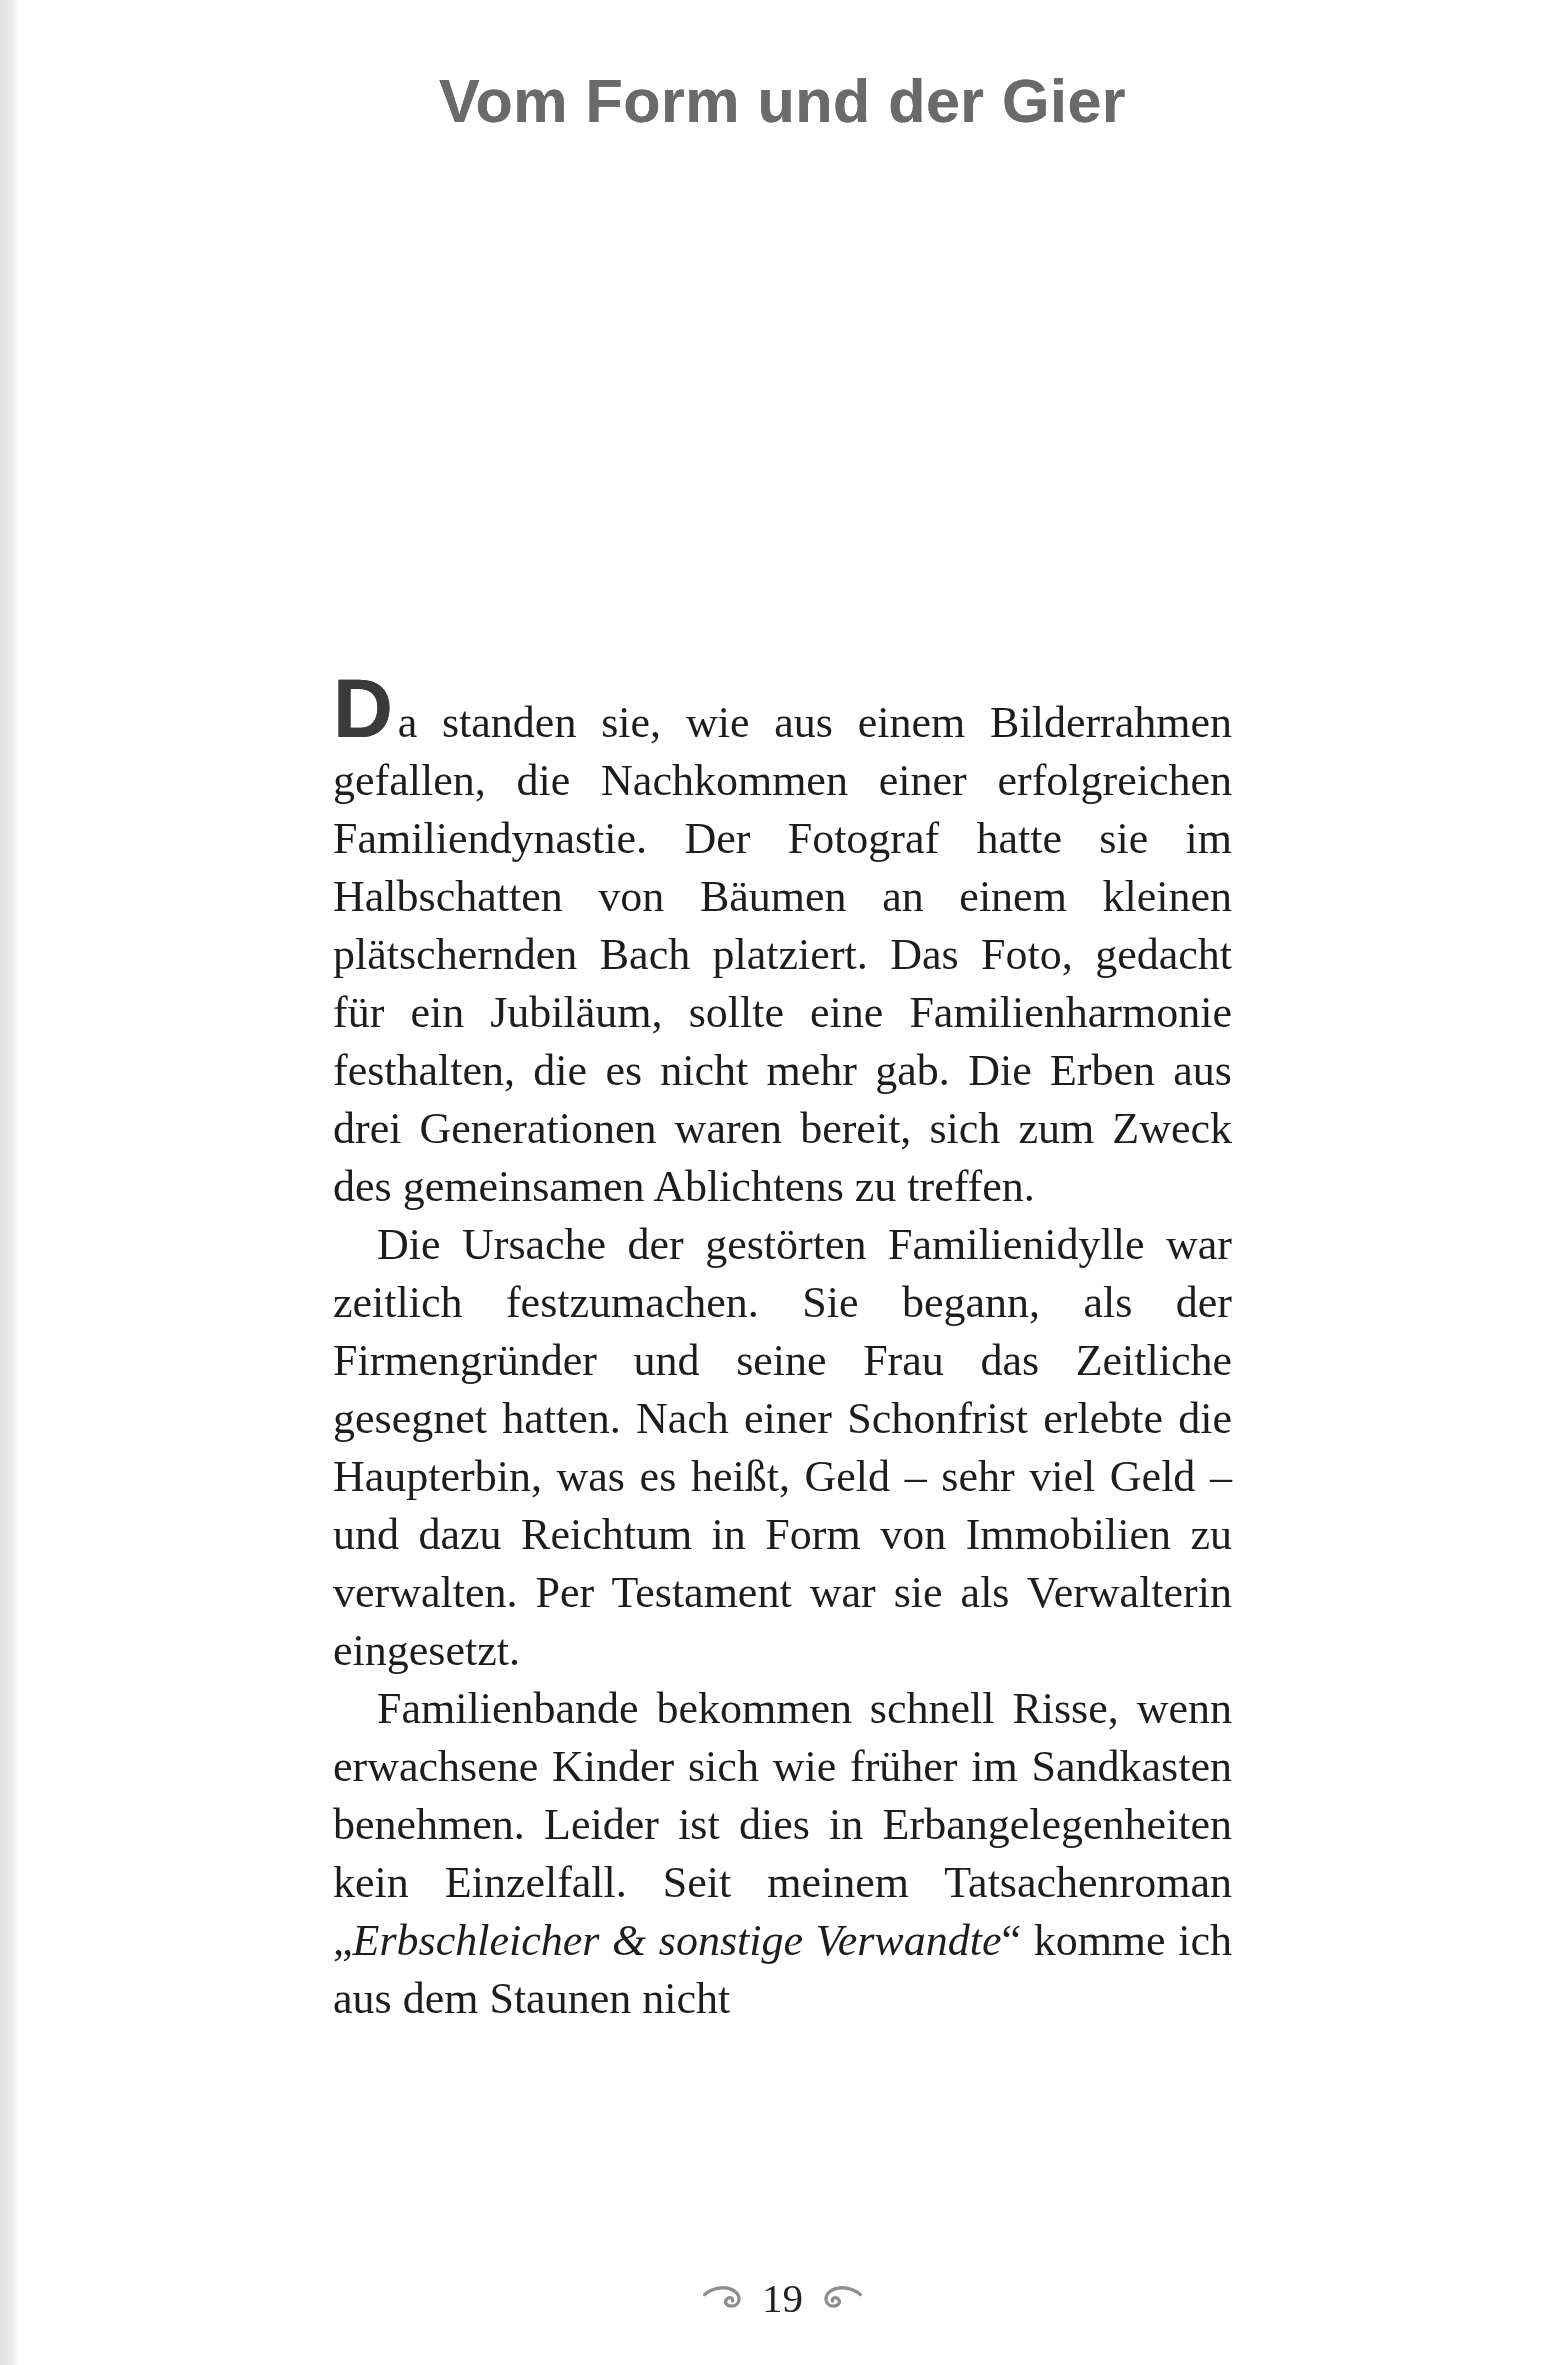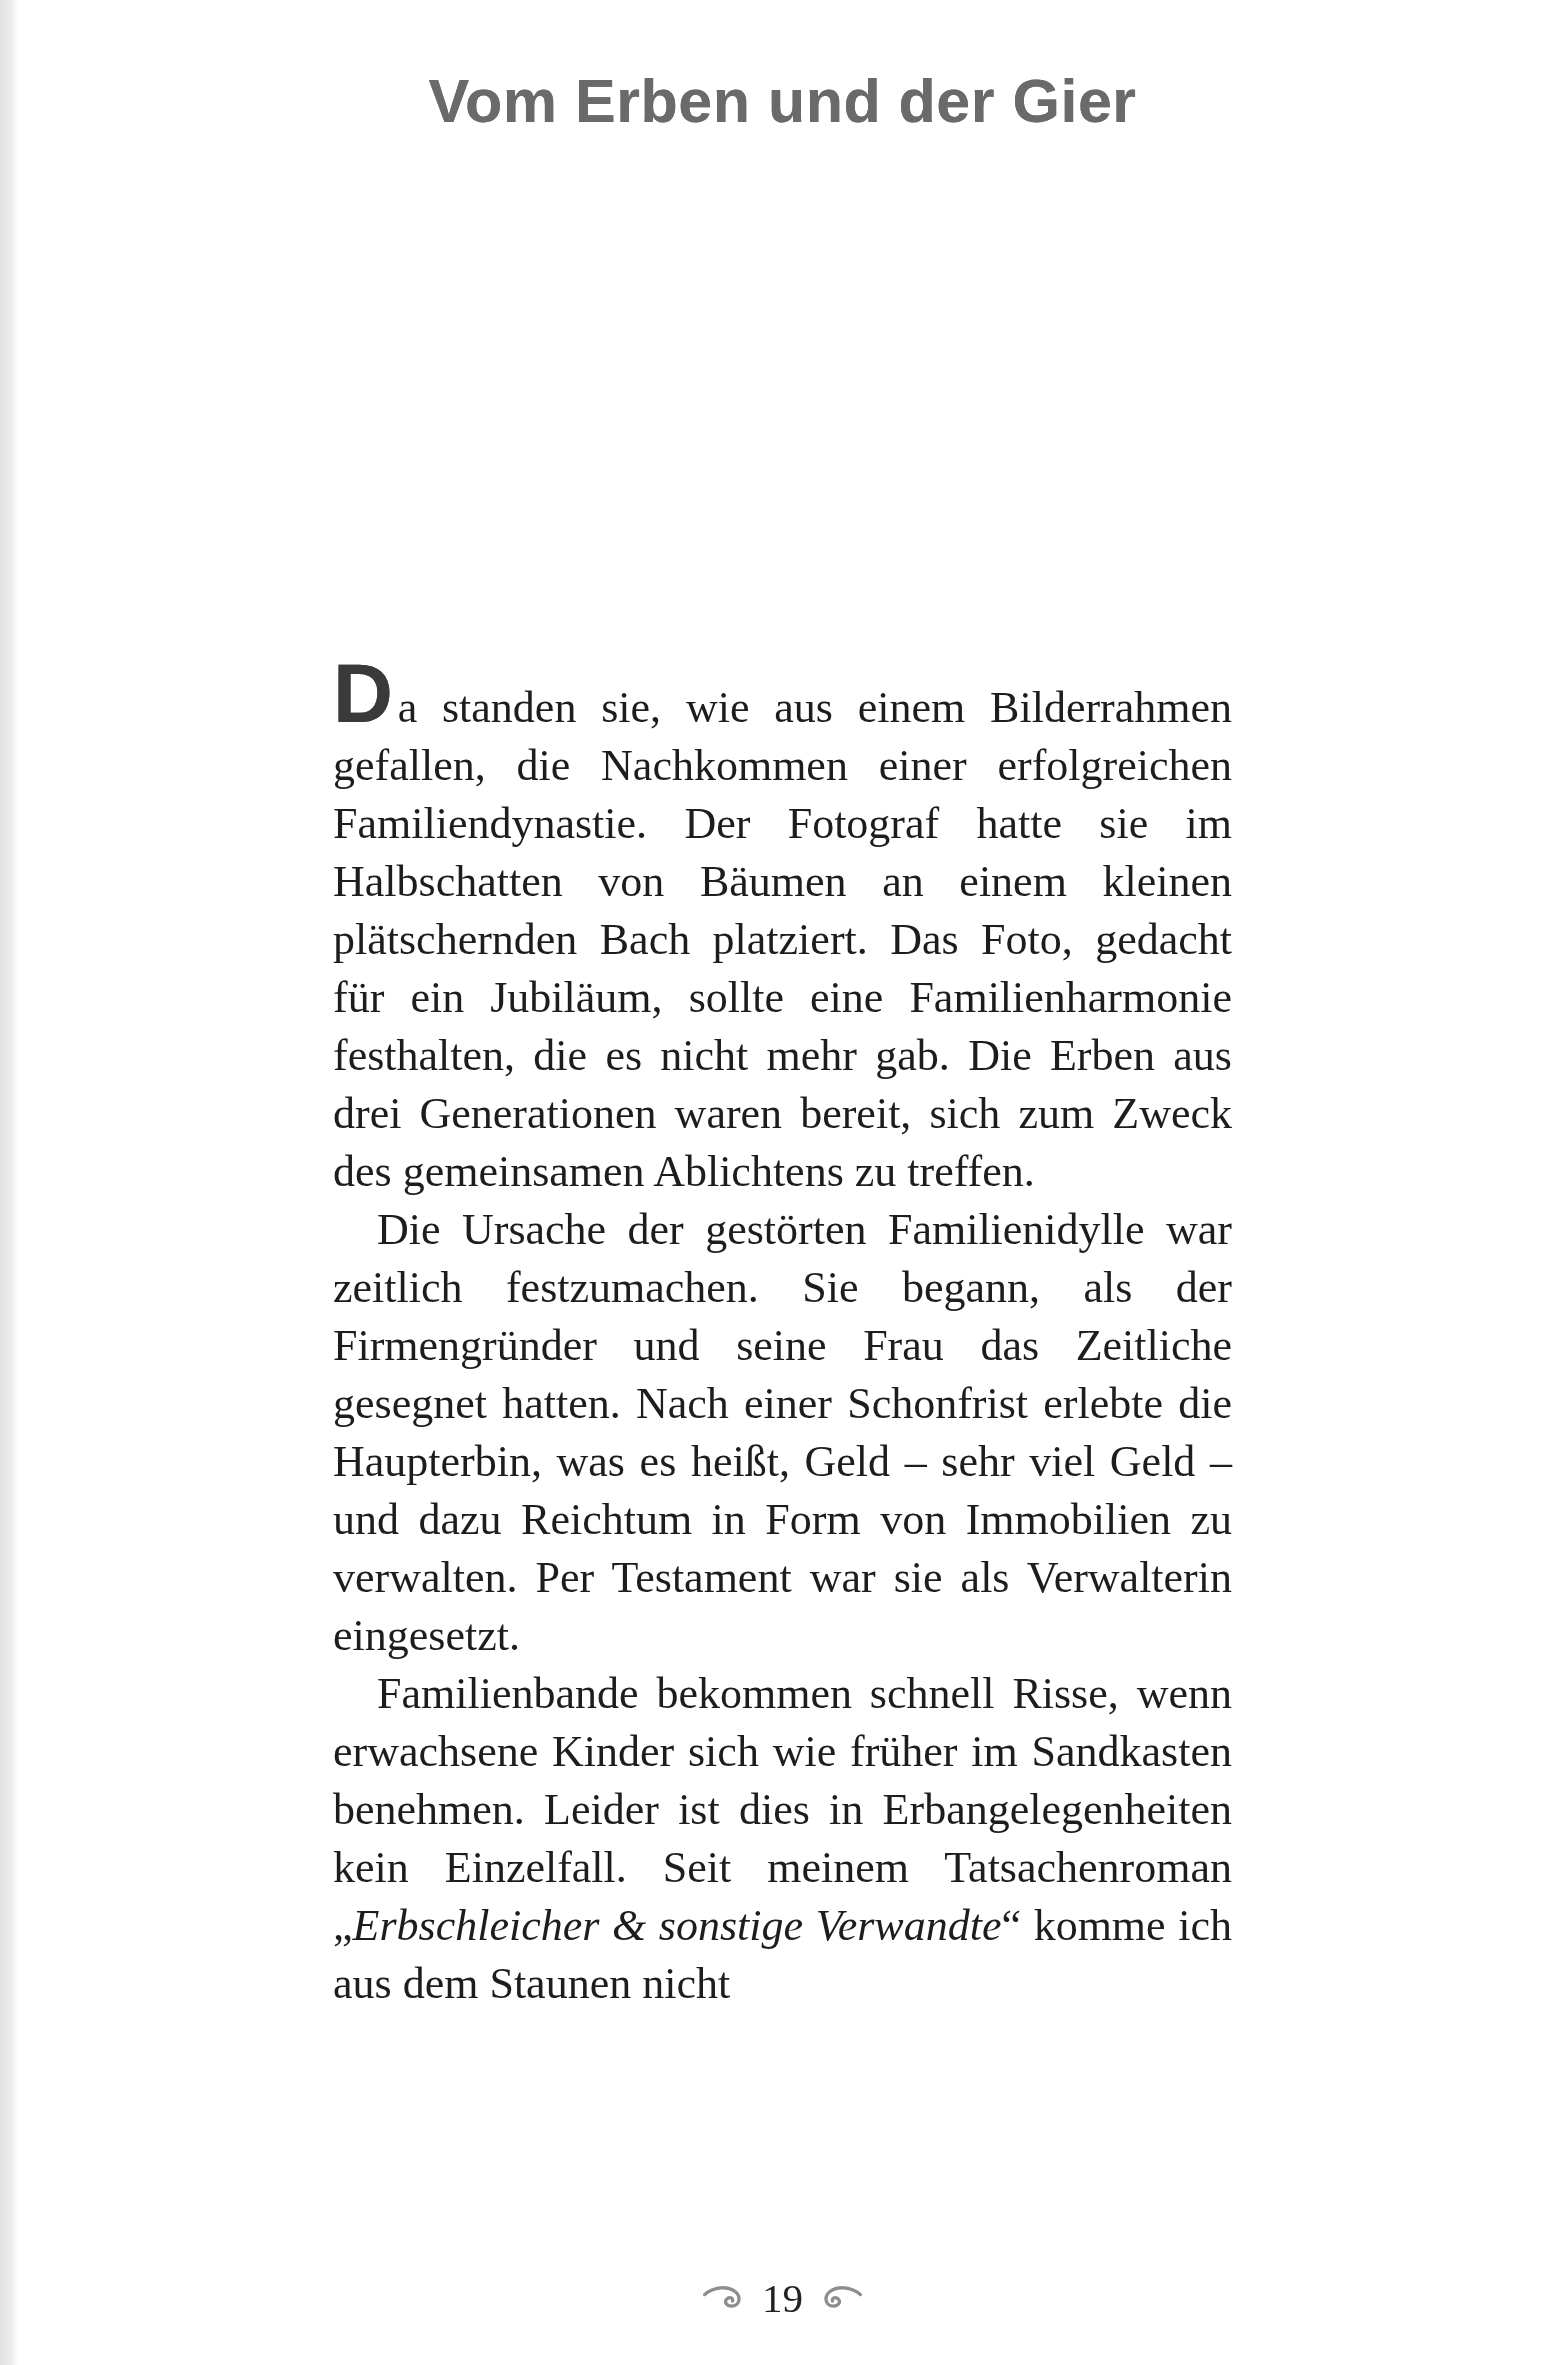--- a/index.html
+++ b/index.html
@@ -31,21 +31,21 @@
     font-weight:700;
     font-size:61px;
     line-height:1;
     letter-spacing:0.5px;
     color:#6a6a6a;
     text-shadow:0 0 0.5px #7d7d7d;
   }
 
   .body-text {
     position:absolute;
-    top:679px;
+    top:694px;
     left:333px;
     width:899px;
     font-size:44px;
     line-height:58px;
     color:#1d1d1d;
     text-align:justify;
   }
 
   .body-text p { margin:0; }
   .body-text p.indent { text-indent:44px; }
@@ -94,21 +94,21 @@
   }
   .ornament.mirrored { transform:scaleX(-1); }
 </style>
 </head>
 <body>
 
 <div class="page">
 
   <div class="edge-strip"></div>
 
-  <h1 class="chapter-title">Vom Erben und der Gier</h1>
+  <h1 class="chapter-title">Vom Form und der Gier</h1>
 
   <div class="body-text">
     <p><span class="dropcap">D</span><span>a standen sie, wie aus einem Bilderrahmen gefallen, die Nachkommen einer erfolgreichen Familiendynastie. Der Fotograf hatte sie im Halbschatten von Bäumen an einem kleinen plätschernden Bach platziert. Das Foto, gedacht für ein Jubiläum, sollte eine Familienharmonie festhalten, die es nicht mehr gab. Die Erben aus drei Generationen waren bereit, sich zum Zweck des gemeinsamen Ablichtens zu treffen.</span></p>
 
     <p class="indent">Die Ursache der gestörten Familienidylle war zeitlich festzumachen. Sie begann, als der Firmengründer und seine Frau das Zeitliche gesegnet hatten. Nach einer Schonfrist erlebte die Haupterbin, was es heißt, Geld – sehr viel Geld – und dazu Reichtum in Form von Immobilien zu verwalten. Per Testament war sie als Verwalterin eingesetzt.</p>
 
     <p class="indent"><span>Familienbande bekommen schnell Risse, wenn erwachsene Kinder sich wie früher im Sandkasten benehmen. Leider ist dies in Erbangelegenheiten kein Einzelfall. Seit meinem Tatsachenroman „</span><em class="book-ref">Erbschleicher &amp; sonstige Verwandte</em><span>“ komme ich aus dem Staunen nicht</span></p>
   </div>
 
   <div class="page-footer">

